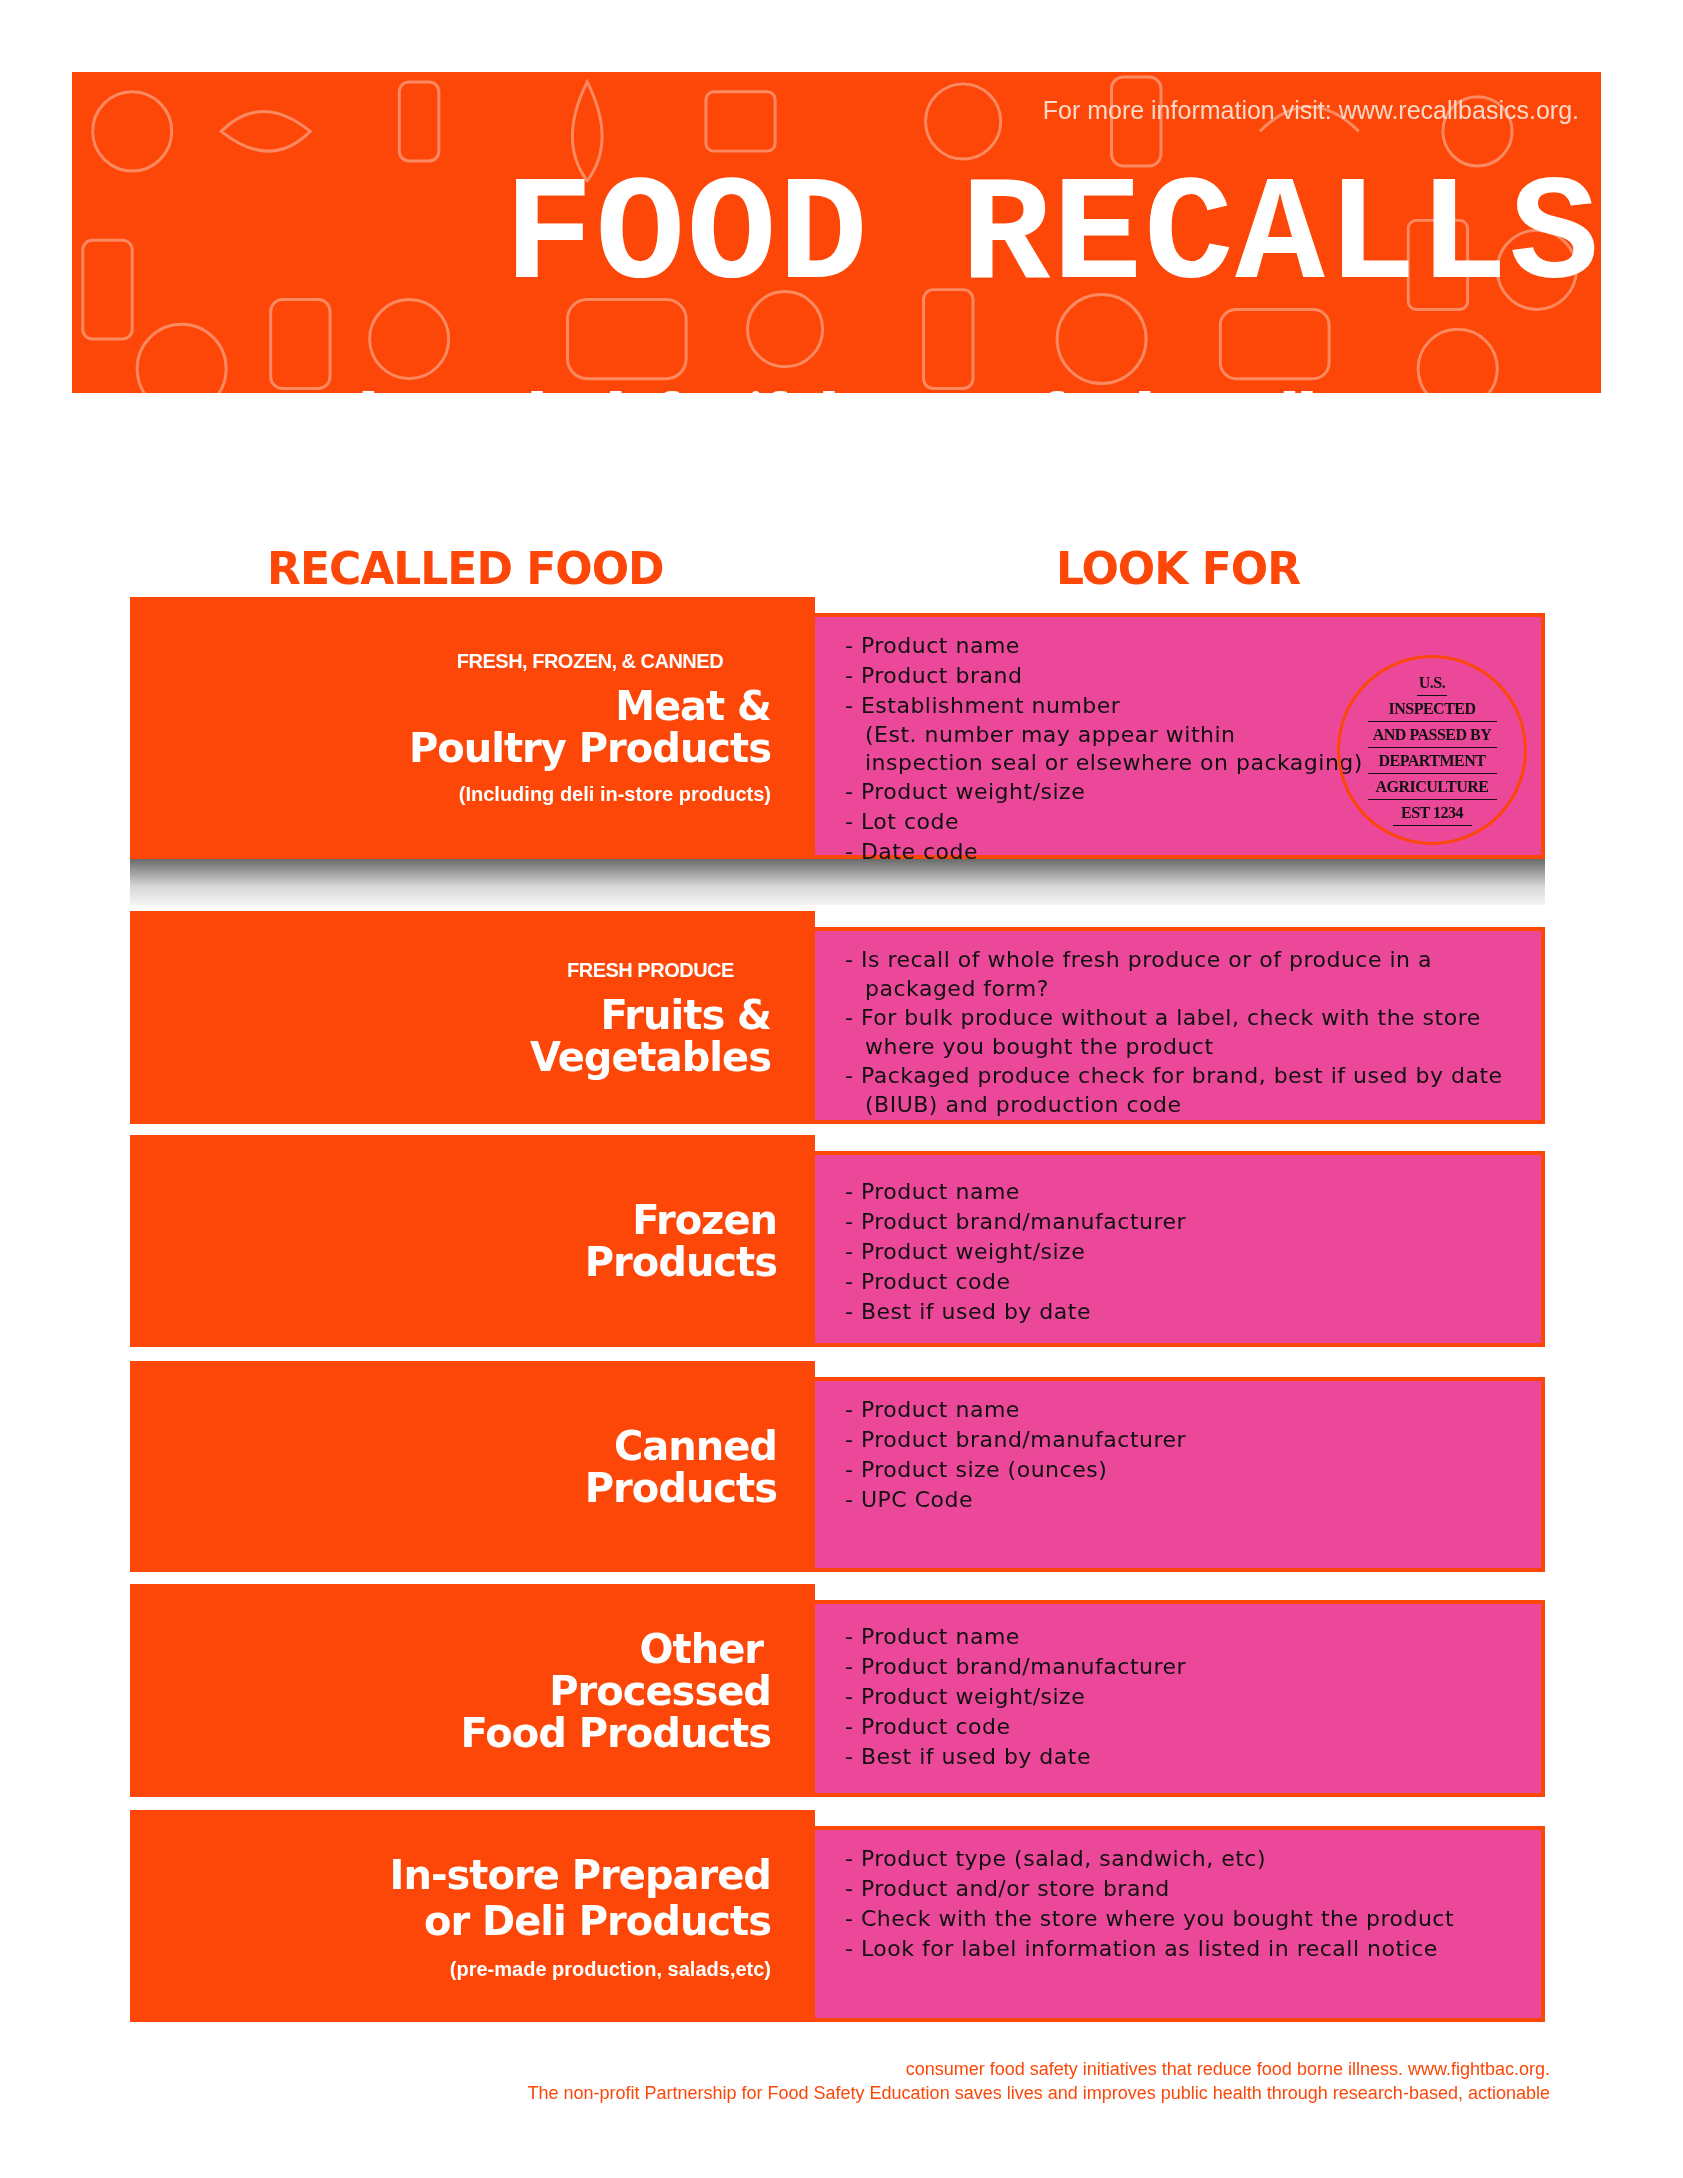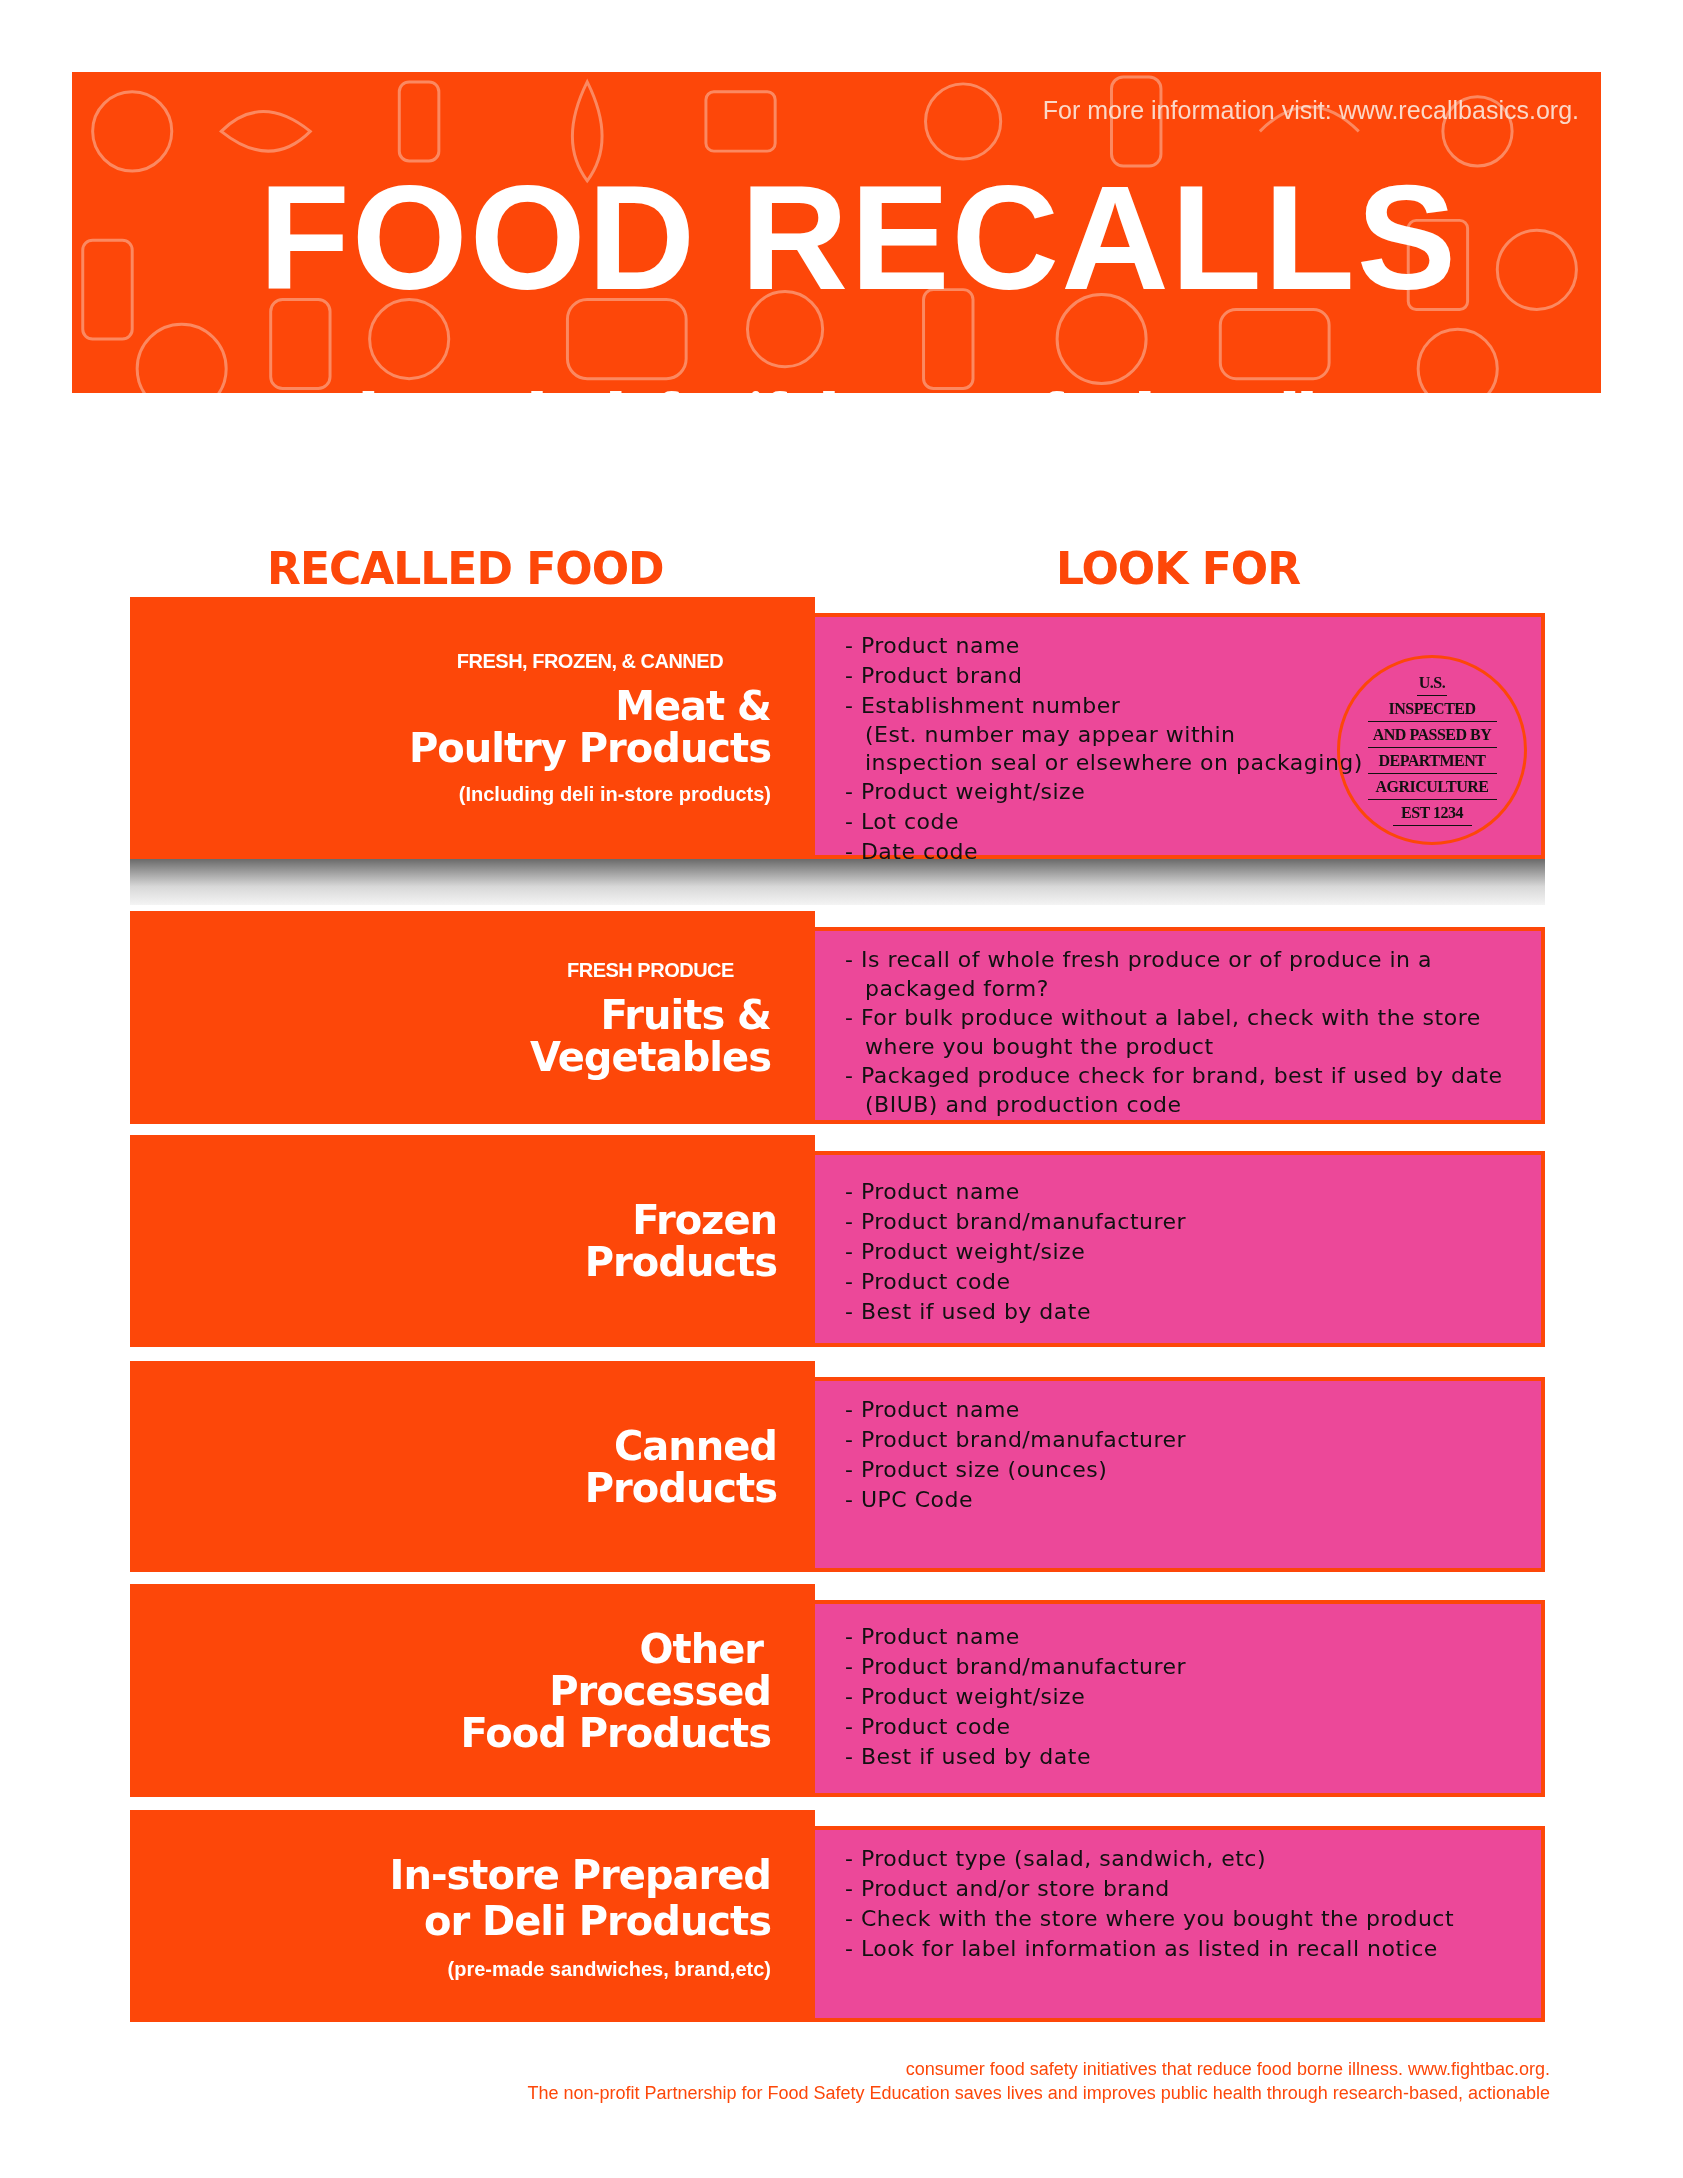--- a/index.html
+++ b/index.html
@@ -1,20 +1,20 @@
 <!DOCTYPE html>
 <html><head>
 <meta charset="utf-8">
 <style>
   html, body { margin:0; padding:0; background:#fff; }
   body { width:1683px; height:2178px; position:relative; overflow:hidden; font-family:"DejaVu Sans", sans-serif; }
   .banner { position:absolute; left:72px; top:72px; width:1529px; height:321px; background:#fd4709; overflow:hidden; }
   .banner svg.pattern { position:absolute; left:0; top:0; }
   .banner .info { position:absolute; right:22px; top:24px; color:#fbd8c8; font-family:"Liberation Sans", sans-serif; font-size:25px; }
-  .banner .title { position:absolute; left:0; right:0; top:91px; text-align:center; color:#fff; font-family:Liberation Sans, sans-serif; font-weight:bold; font-size:149px; letter-spacing:2px; line-height:1; transform:scaleY(1.0);padding-left:44px; }
+  .banner .title { position:absolute; left:0; right:0; top:91px; text-align:right; color:#fff; font-family:Liberation Mono, monospace; font-weight:bold; font-size:149px; letter-spacing:2px; line-height:1; transform:scaleY(1.0);padding-left:44px; }
   .banner .subtitle { position:absolute; left:0; right:30px; top:312px; text-align:center; color:#fff; font-family:"DejaVu Serif", serif; font-weight:bold; font-size:46px; }
   .col-head { position:absolute; top:543px; color:#fd4709; font-family:"DejaVu Sans", sans-serif; font-weight:bold; font-size:44px; letter-spacing:-1px; }
   .row { position:absolute; left:130px; width:1415px; }
   .row .left { position:absolute; left:0; top:0; bottom:0; width:685px; background:#fd4709; }
   .row .right { position:absolute; left:685px; right:0; top:0; bottom:0; border:4px solid #fd4709; border-left:none; background:#ec4899;margin-top:16px; }
   .left .txt { position:absolute; right:44px; top:50%; transform:translateY(-50%); text-align:right; color:#fff; }
   .kicker { font-family:"Liberation Sans", sans-serif; font-weight:bold; font-size:20px; margin-bottom:12px; letter-spacing:-0.5px;text-align:center; }
   .cat { font-family:"DejaVu Sans", sans-serif; font-weight:bold; font-size:40px; line-height:42px; letter-spacing:-1px; }
   .note { font-family:"Liberation Sans", sans-serif; font-weight:bold; font-size:20px; margin-top:14px; }
   .right ul { list-style:none; margin:0; padding:0; position:absolute; left:30px; top:14px; font-family:"DejaVu Sans", sans-serif; font-size:22px; color:#111; letter-spacing:0.5px; }
@@ -187,21 +187,21 @@
   </div>
 </div>
 
 <div class="row" style="top:1810px; height:212px;">
   <div class="left">
     <div class="txt">
       <div class="cat" style="line-height:46px;">
         <div>In-store Prepared</div>
         <div>or Deli Products</div>
       </div>
-      <div class="note">(pre-made sandwiches, brand,etc)</div>
+      <div class="note">(pre-made production, salads,etc)</div>
     </div>
   </div>
   <div class="right">
     <ul style="top:14px;">
       <li>- Product type (salad, sandwich, etc)</li>
       <li>- Product and/or store brand</li>
       <li>- Check with the store where you bought the product</li>
       <li>- Look for label information as listed in recall notice</li>
     </ul>
   </div>

